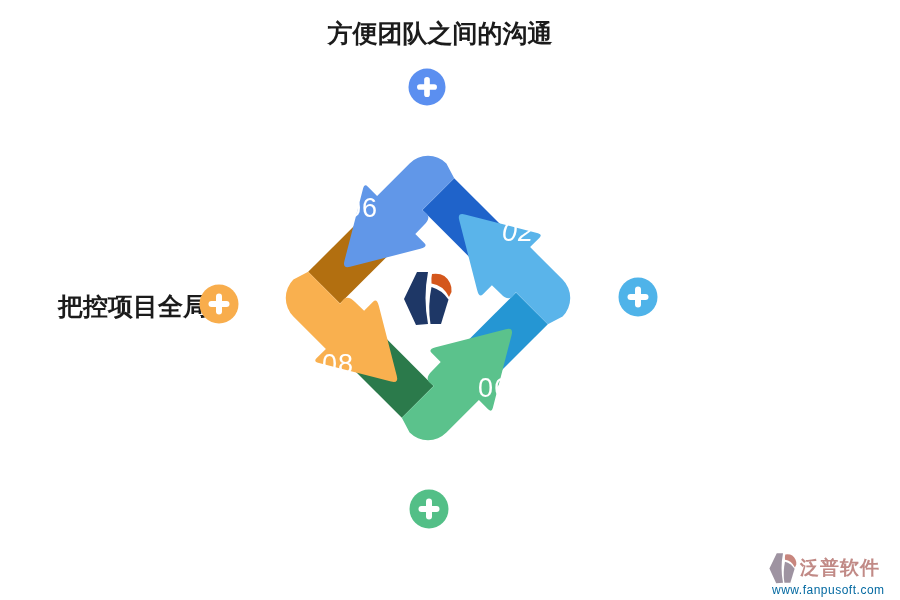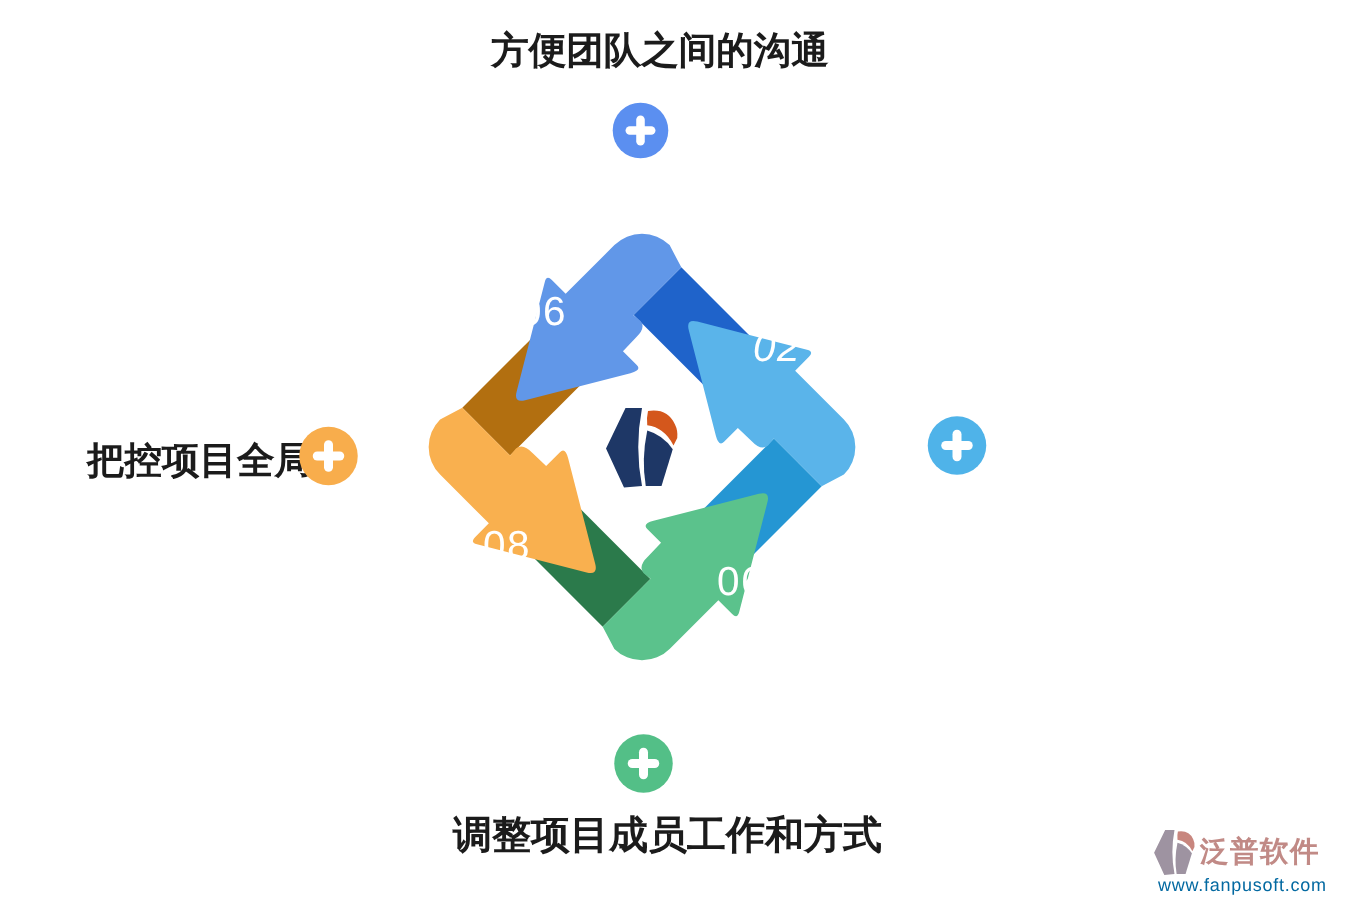--- a/index.html
+++ b/index.html
@@ -30,21 +30,20 @@
   .wm-brand{font-size:19px;font-weight:bold;color:#c18a86;letter-spacing:1px;}
   .wm-url{font-size:12px;color:#0369a1;letter-spacing:0.5px;margin-top:-2px;padding-left:4px;}
 </style>
 </head>
 <body>
 
 <div class="stage">
 
   <div class="cjk top">方便团队之间的沟通</div>
   <div class="cjk left">把控项目全局</div>
-  <div class="cjk bottom">调整项目成员工作和方式</div>
 
   <svg class="plus top" viewBox="0 0 40 40">
     <circle cx="20" cy="20" r="19.5" fill="#5b8ff0"></circle>
     <rect x="9.5" y="17" width="21" height="6" rx="3" fill="#ffffff"></rect>
     <rect x="17" y="9.5" width="6" height="21" rx="3" fill="#ffffff"></rect>
   </svg>
   <svg class="plus right" viewBox="0 0 40 40">
     <circle cx="20" cy="20" r="19.5" fill="#4fb3e9"></circle>
     <rect x="9.5" y="17" width="21" height="6" rx="3" fill="#ffffff"></rect>
     <rect x="17" y="9.5" width="6" height="21" rx="3" fill="#ffffff"></rect>

